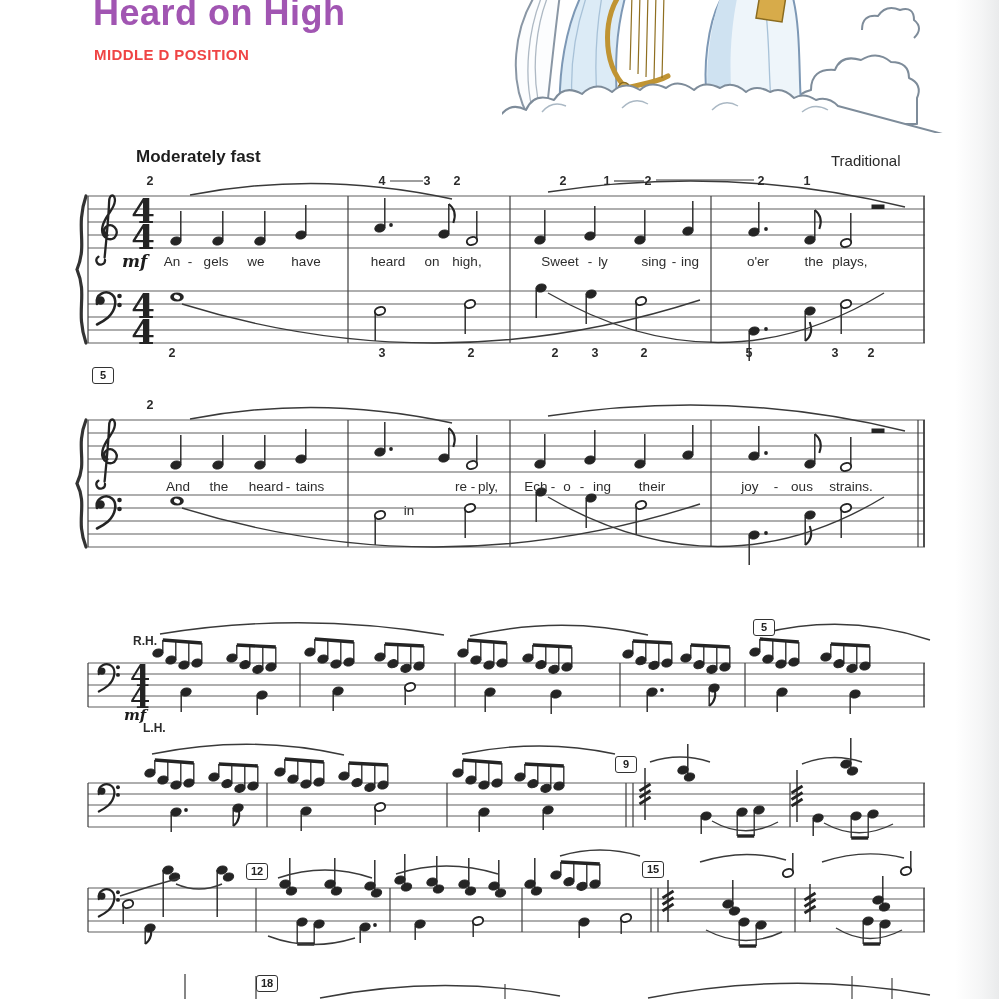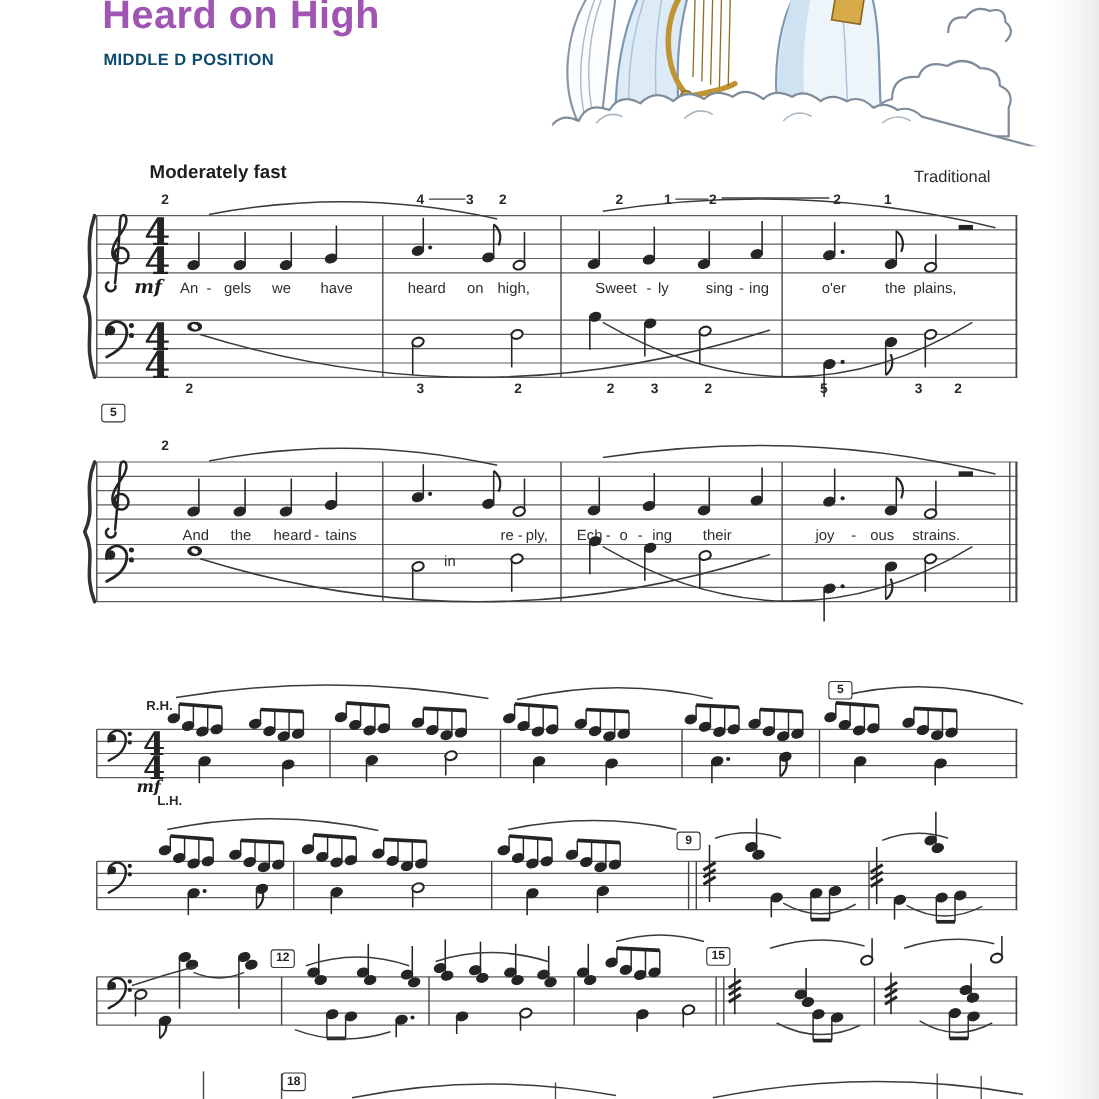--- a/index.html
+++ b/index.html
@@ -617,21 +617,21 @@
       <path d="M262,-2 C268,30 266,74 270,114" fill="none" stroke="#a8c2d8" stroke-width="1.3"></path>
       <path d="M258,-6 L284,-4 L280,22 L254,18 Z" fill="#d7ab4a" stroke="#8a6b1f" stroke-width="1.5"></path>
     </g>
     <g>
       <path d="M-6,122 q12,-22 30,-12 q8,-18 28,-10 q10,-16 28,-6 q14,-14 30,-2 q12,-12 28,-2 q10,-10 26,-2 q12,-10 28,2 q10,-10 26,-2 q12,-8 26,4 q10,-8 24,0 q12,-6 24,6 q10,-6 22,2 q12,-4 22,6 L448,136 L-6,136 Z" fill="#ffffff" stroke="#7e8c9a" stroke-width="2" stroke-linejoin="round"></path>
       <path d="M40,112 q10,-12 24,-6 M120,108 q12,-12 26,-4 M210,110 q12,-12 26,-4 M300,112 q12,-10 26,-2" fill="none" stroke="#aab8c4" stroke-width="1.4"></path>
     </g>
   </svg>
 
   <div class="title" style="color: rgb(161, 85, 178);">Heard on High</div>
-  <div class="subtitle" style="color: #0c4a6e;">MIDDLE D POSITION</div>
+  <div class="subtitle" style="color: #ef4444;">MIDDLE D POSITION</div>
   <div class="tempo">Moderately fast</div>
   <div class="credit">Traditional</div>
 
   <div class="dyn" style="left:122px;top:251px">mf</div>
   <div class="dyn" style="left:124px;top:706px;font-size:15px">mf</div>
 
   <div class="tok-layer" style="top:174px">
       <span class="tok fing" style="left: 150px;">2</span>
       <span class="tok fing" style="left: 382px;">4</span>
       <span class="tok fing" style="left: 427px;">3</span>
@@ -666,21 +666,21 @@
       <span class="tok lyr" style="left: 432px;">on</span>
       <span class="tok lyr" style="left: 467px;">high,</span>
       <span class="tok lyr" style="left: 560px;">Sweet</span>
       <span class="tok lyr" style="left: 590px;">-</span>
       <span class="tok lyr" style="left: 603px;">ly</span>
       <span class="tok lyr" style="left: 654px;">sing</span>
       <span class="tok lyr" style="left: 674px;">-</span>
       <span class="tok lyr" style="left: 690px;">ing</span>
       <span class="tok lyr" style="left: 758px;">o'er</span>
       <span class="tok lyr" style="left: 814px;">the</span>
-      <span class="tok lyr" style="left: 850px;">plains,</span>
+      <span class="tok lyr" style="left: 850px;">plays,</span>
     </div>
   <div class="tok-layer" style="top:479px">
       <span class="tok lyr" style="left: 178px;">And</span>
       <span class="tok lyr" style="left: 219px;">the</span>
       <span class="tok lyr" style="left: 266px;">heard</span>
       <span class="tok lyr" style="left: 288px;">-</span>
       <span class="tok lyr" style="left: 310px;">tains</span>
       <span class="tok lyr" style="left: 409px; margin-top: 24px;">in</span>
       <span class="tok lyr" style="left: 461px;">re</span>
       <span class="tok lyr" style="left: 473px;">-</span>

